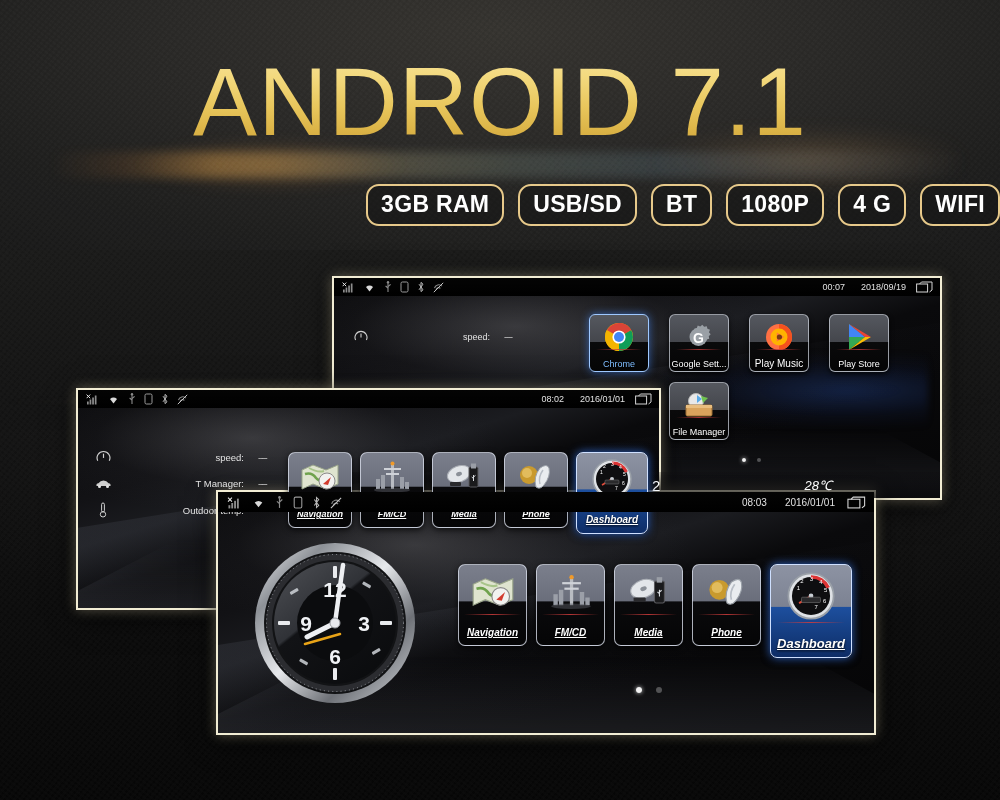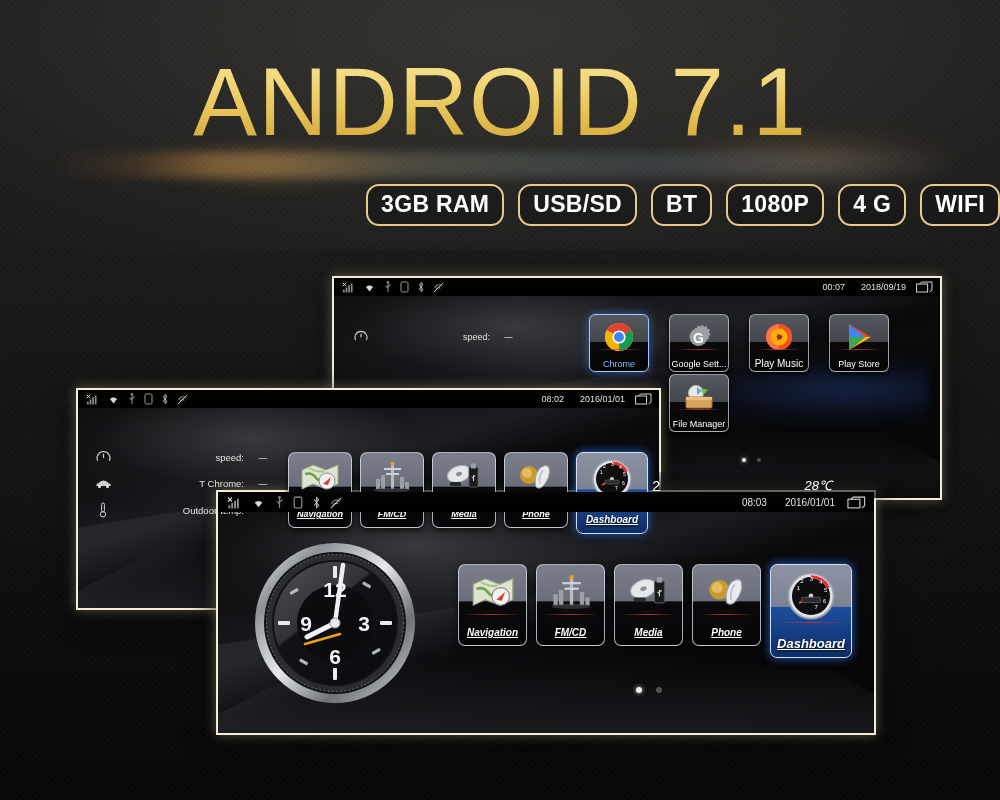--- a/index.html
+++ b/index.html
@@ -372,21 +372,21 @@
               <path d="M20 15 L26 15 L4 2 Z" fill="#ea4335" opacity="0"></path>
               <path d="M4 2 L26 15 L20 15 Z" fill="#ea4335"></path>
             </svg>
           </div>
           <div class="asep" style="top:34px;"></div>
           <div class="alabel" style="font-size:9px;">Play Store</div>
         </div>
       </div>
     </div>
 
-    <div class="appgrid" style="left:335px; top:96px;">
+    <div class="appgrid" style="left:335px; top:104px;">
       <div class="app">
         <div class="abox" style="width:60px; height:58px;">
           <div class="aglyph" style="margin-top:6px; width:36px; height:32px;">
             <svg width="32" height="28" viewBox="0 0 32 28">
               <circle cx="13" cy="10" r="7.5" fill="#e8e8e8" stroke="#b9b9b9" stroke-width="1"></circle>
               <path d="M14 4 l5 4 -5 4z" fill="#5aa9e6"></path>
               <path d="M18 5 l7 2 -5 5z" fill="#6fc24f"></path>
               <rect x="3" y="14" width="26" height="11" rx="1.5" fill="#d9a35c" stroke="#9c6f34" stroke-width="1"></rect>
               <rect x="3" y="14" width="26" height="3" fill="#e8bd7f"></rect>
             </svg>
@@ -501,21 +501,21 @@
         <span class="ip-val" style="margin-left:14px;">----</span>
       </div>
       <div class="ip-row" style="font-size:9.5px; margin-bottom:13px;">
         <span class="ip-ico" style="width:26px;">
           <svg width="17" height="10" viewBox="0 0 17 10">
             <path d="M1.5 7 Q1 4.4 3.4 4.2 Q5.4 1.6 8.5 1.6 Q11.6 1.6 13.6 4.2 Q16 4.4 15.5 7 Z" fill="#cfcfcf"></path>
             <circle cx="4.5" cy="7.4" r="1.5" fill="#e5e5e5"></circle>
               <circle cx="12.5" cy="7.4" r="1.5" fill="#e5e5e5"></circle>
             </svg>
         </span>
-        <span class="ip-label" style="width:128px;">T Chrome:</span>
+        <span class="ip-label" style="width:128px;">T Manager:</span>
         <span class="ip-val" style="margin-left:14px;">----</span>
       </div>
       <div class="ip-row" style="font-size:9.5px;">
         <span class="ip-ico" style="width:26px;">
           <svg width="8" height="16" viewBox="0 0 8 16">
             <rect x="2.6" y="1" width="2.8" height="9" rx="1.4" stroke="#cfcfcf" stroke-width="1" fill="none"></rect>
             <circle cx="4" cy="12.3" r="2.7" stroke="#cfcfcf" stroke-width="1" fill="none"></circle>
             </svg>
         </span>
         <span class="ip-label" style="width:128px;">Outdoor-temp:</span>

